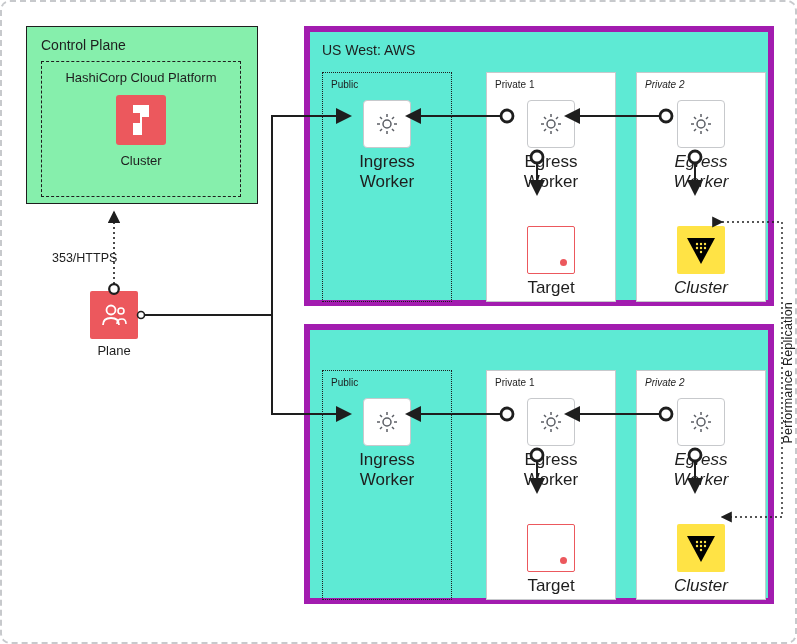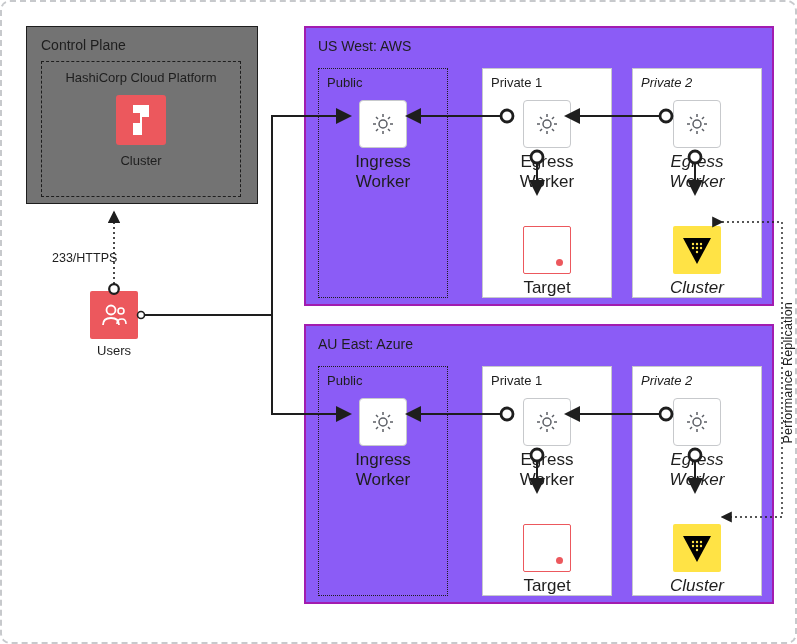--- a/index.html
+++ b/index.html
@@ -12,21 +12,21 @@
   }
   .canvas {
     position: relative;
     width: 797px;
     height: 644px;
     border: 2px dashed #c7c9cc;
     border-radius: 10px;
   }
   .box {
     position: absolute;
-    background: #737373;
+    background: #86efac;
   }
   .control-plane {
     left: 24px; top: 24px; width: 232px; height: 178px;
     border: 1px solid #1e1e1e;
     padding: 10px 14px;
   }
   .cp-title { font-size: 14px; margin-bottom: 8px; }
   .hcp-box {
     border: 1.5px dashed #1e1e1e;
     width: 200px; height: 136px;
@@ -35,38 +35,38 @@
   }
   .hcp-title { font-size: 13px; margin-bottom: 8px; }
   .hcp-icon {
     width: 54px; height: 54px;
     margin: 6px auto 4px;
     display: flex; align-items: center; justify-content: center;
   }
   .hcp-cluster-label { margin-top: 6px; font-size: 13px; }
 
   .region {
-    border: 2px solid #a21caf;
-    background: #8b5cf6;
+    border: 6px solid #a21caf;
+    background: #5eead4;
     padding: 10px 12px 14px;
   }
   .region-aws { left: 302px; top: 24px; width: 470px; height: 280px; }
   .region-azure { left: 302px; top: 322px; width: 470px; height: 280px; }
   .region-title { font-size: 14px; margin-bottom: 6px; }
 
   .subnet {
     position: absolute;
     top: 40px;
     width: 130px;
     height: 230px;
     padding: 6px 8px;
   }
   .subnet.public { border: 1.5px dotted #1e1e1e; }
   .subnet.private { border: 1px solid #c7c9cc; background: #fff; }
-  .subnet-title { font-size: 13px; margin-bottom: 6px; }
+  .subnet-title { font-size: 10px; margin-bottom: 6px; }
 
   .sn-public  { left: 12px; }
   .sn-priv1   { left: 176px; }
   .sn-priv2   { left: 326px; font-style: italic; }
 
   .node-icon {
     width: 48px; height: 48px;
     border: 1px solid #c7c9cc;
     border-radius: 4px;
     background: #fff;
@@ -162,22 +162,22 @@
   </div>
 
   <div class="users-icon">
     <svg width="30" height="30" viewBox="0 0 30 30">
       <circle cx="12" cy="10" r="4.5" fill="none" stroke="#fff" stroke-width="1.8"></circle>
       <path d="M4 25 Q4 18 12 18 Q20 18 20 25" fill="none" stroke="#fff" stroke-width="1.8"></path>
       <circle cx="22" cy="11" r="3" fill="none" stroke="#fff" stroke-width="1.6"></circle>
       <path d="M18 24 Q18 19 23 19 Q27 19 27 24" fill="none" stroke="#fff" stroke-width="1.6"></path>
     </svg>
   </div>
-  <div class="users-label">Users</div>
-  <div class="https-label">233/HTTPS</div>
+  <div class="users-label">Plane</div>
+  <div class="https-label">353/HTTPS</div>
 
   <div class="box region region-aws">
     <div class="region-title">US West: AWS</div>
 
     <div class="subnet public sn-public">
       <div class="subnet-title">Public</div>
       <div class="node-icon">
         <svg class="gear" viewBox="0 0 26 26">
             <circle cx="13" cy="13" r="4"></circle>
             <path d="M13 3v3M13 20v3M3 13h3M20 13h3M6 6l2 2M18 18l2 2M6 20l2-2M18 8l2-2"></path>
@@ -218,21 +218,20 @@
             <circle cx="18" cy="16" r="1.2" fill="#ffe345"></circle>
             <circle cx="22" cy="16" r="1.2" fill="#ffe345"></circle>
           <circle cx="18" cy="20" r="1.2" fill="#ffe345"></circle>
         </svg>
       </div>
       <div class="node-label">Cluster</div>
     </div>
   </div>
 
   <div class="box region region-azure">
-    <div class="region-title">AU East: Azure</div>
 
     <div class="subnet public sn-public">
       <div class="subnet-title">Public</div>
       <div class="node-icon">
         <svg class="gear" viewBox="0 0 26 26">
             <circle cx="13" cy="13" r="4"></circle>
             <path d="M13 3v3M13 20v3M3 13h3M20 13h3M6 6l2 2M18 18l2 2M6 20l2-2M18 8l2-2"></path>
           </svg>
       </div>
       <div class="node-label">Ingress Worker</div>

